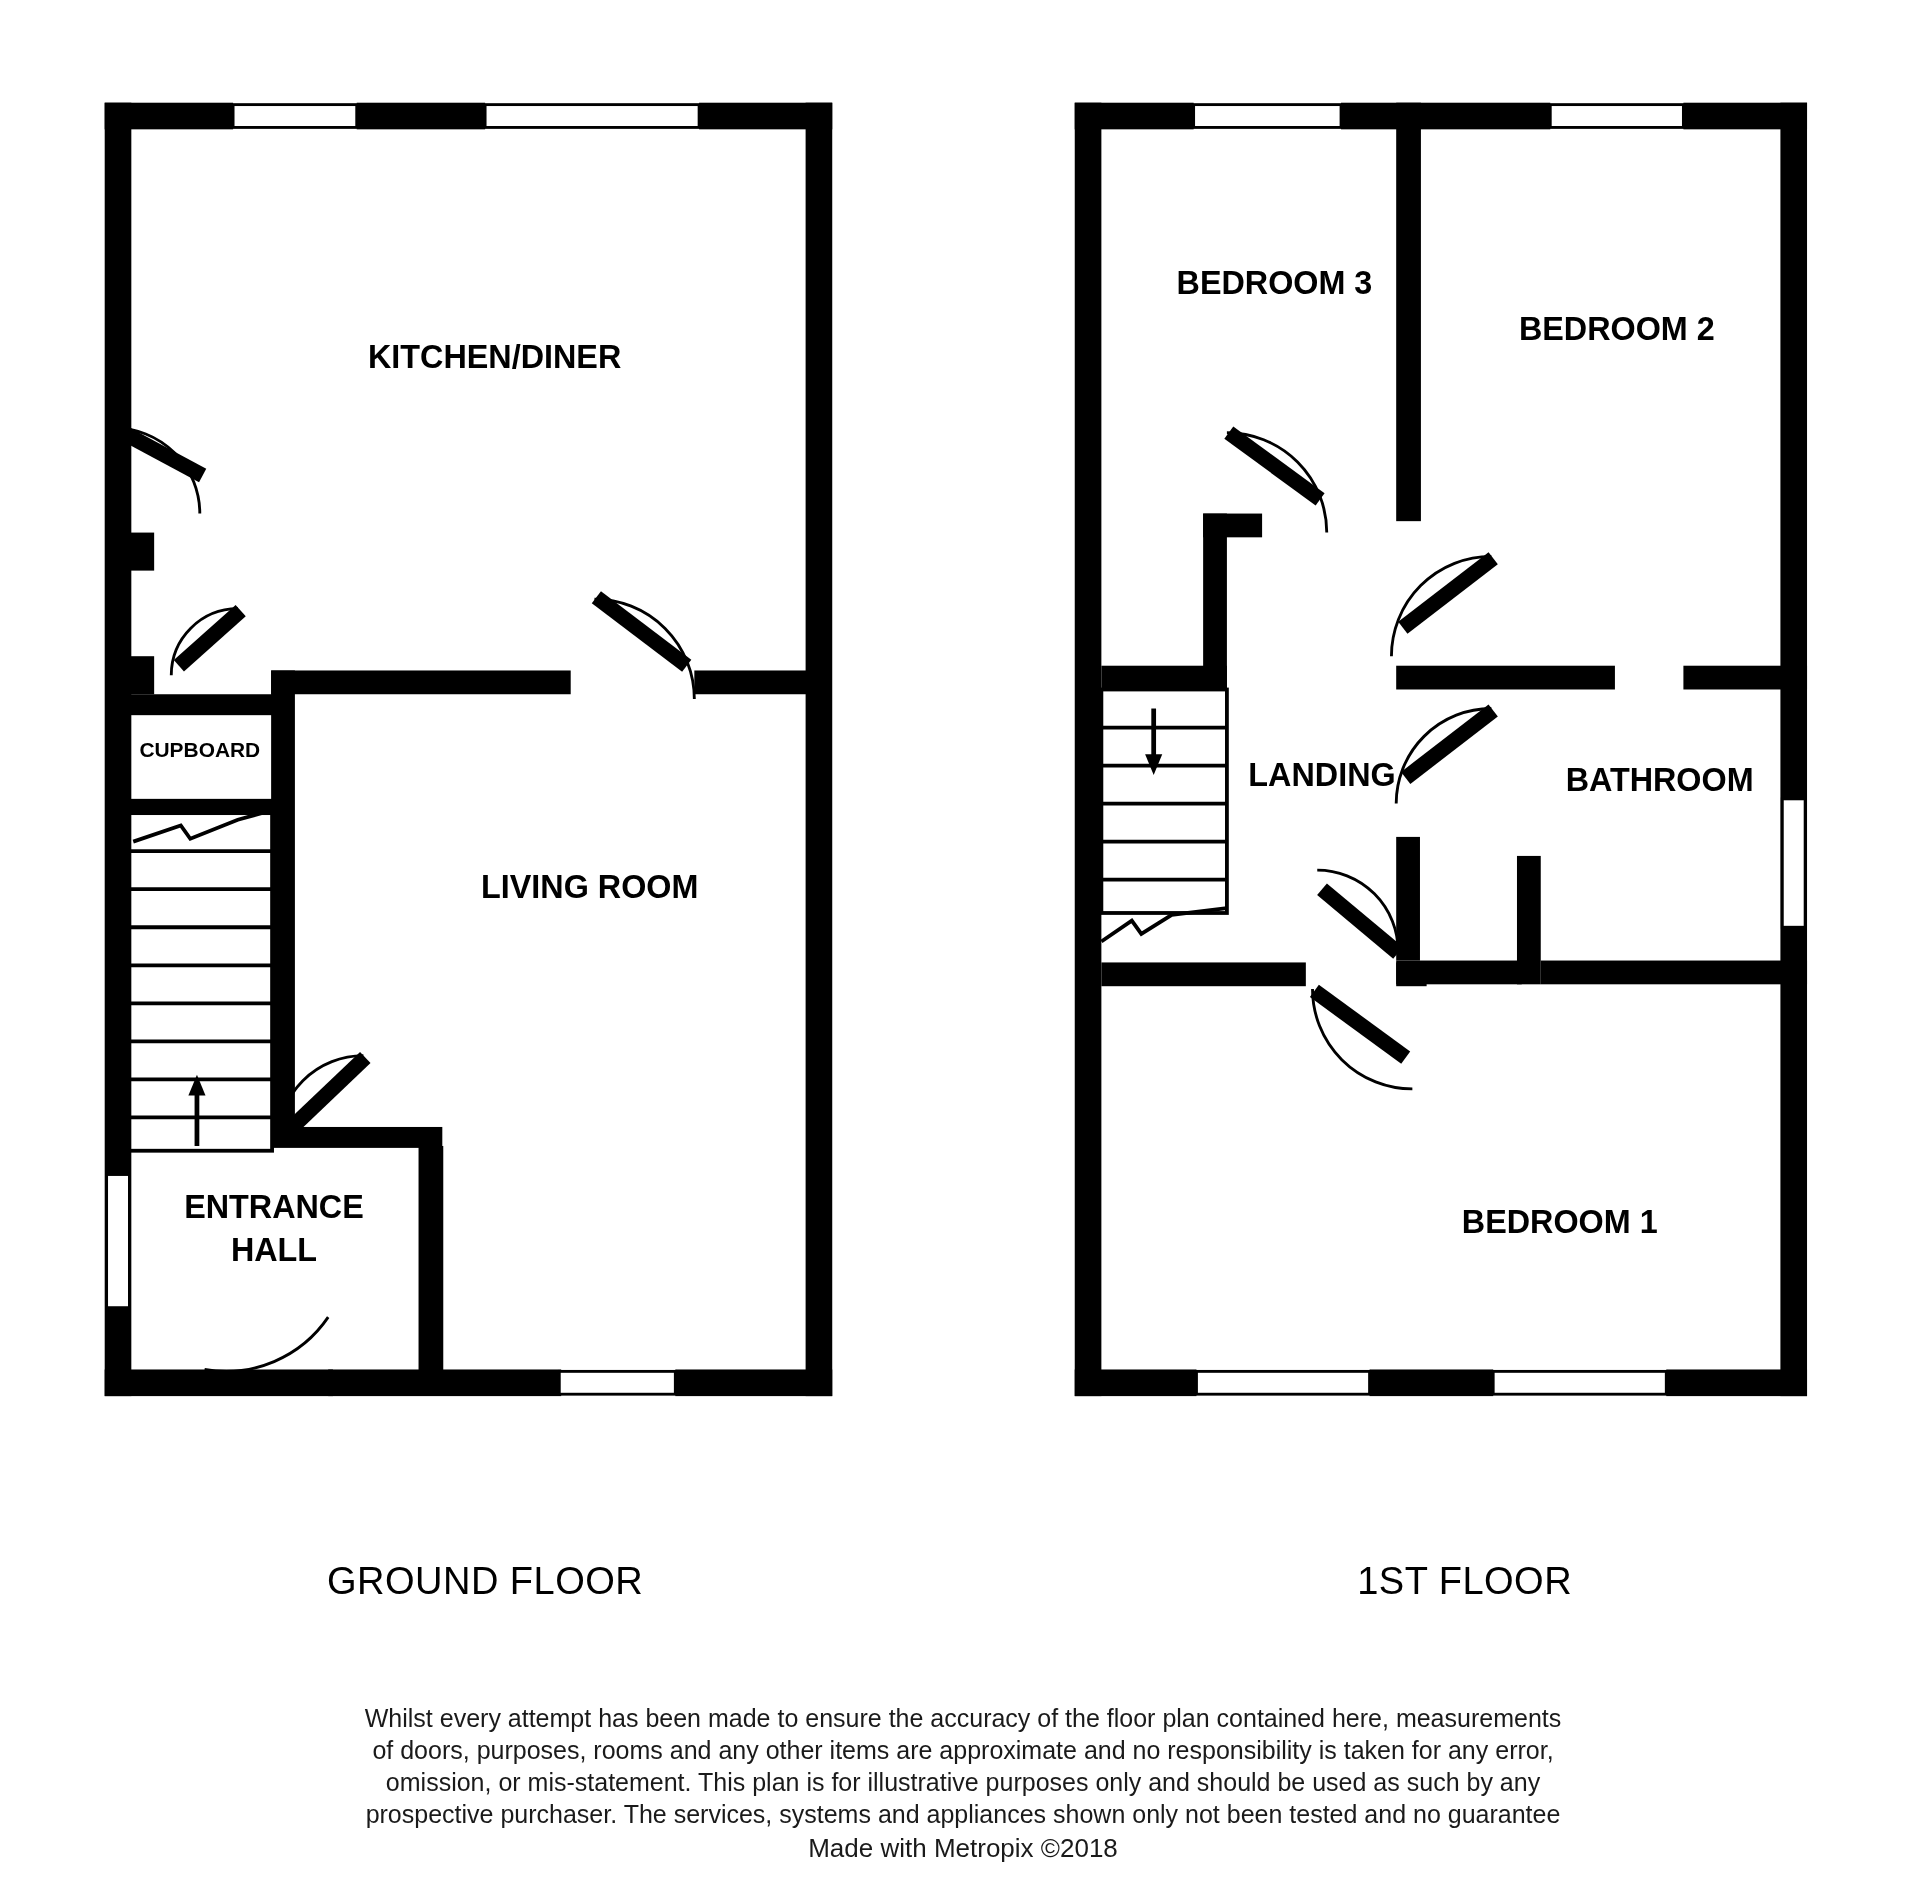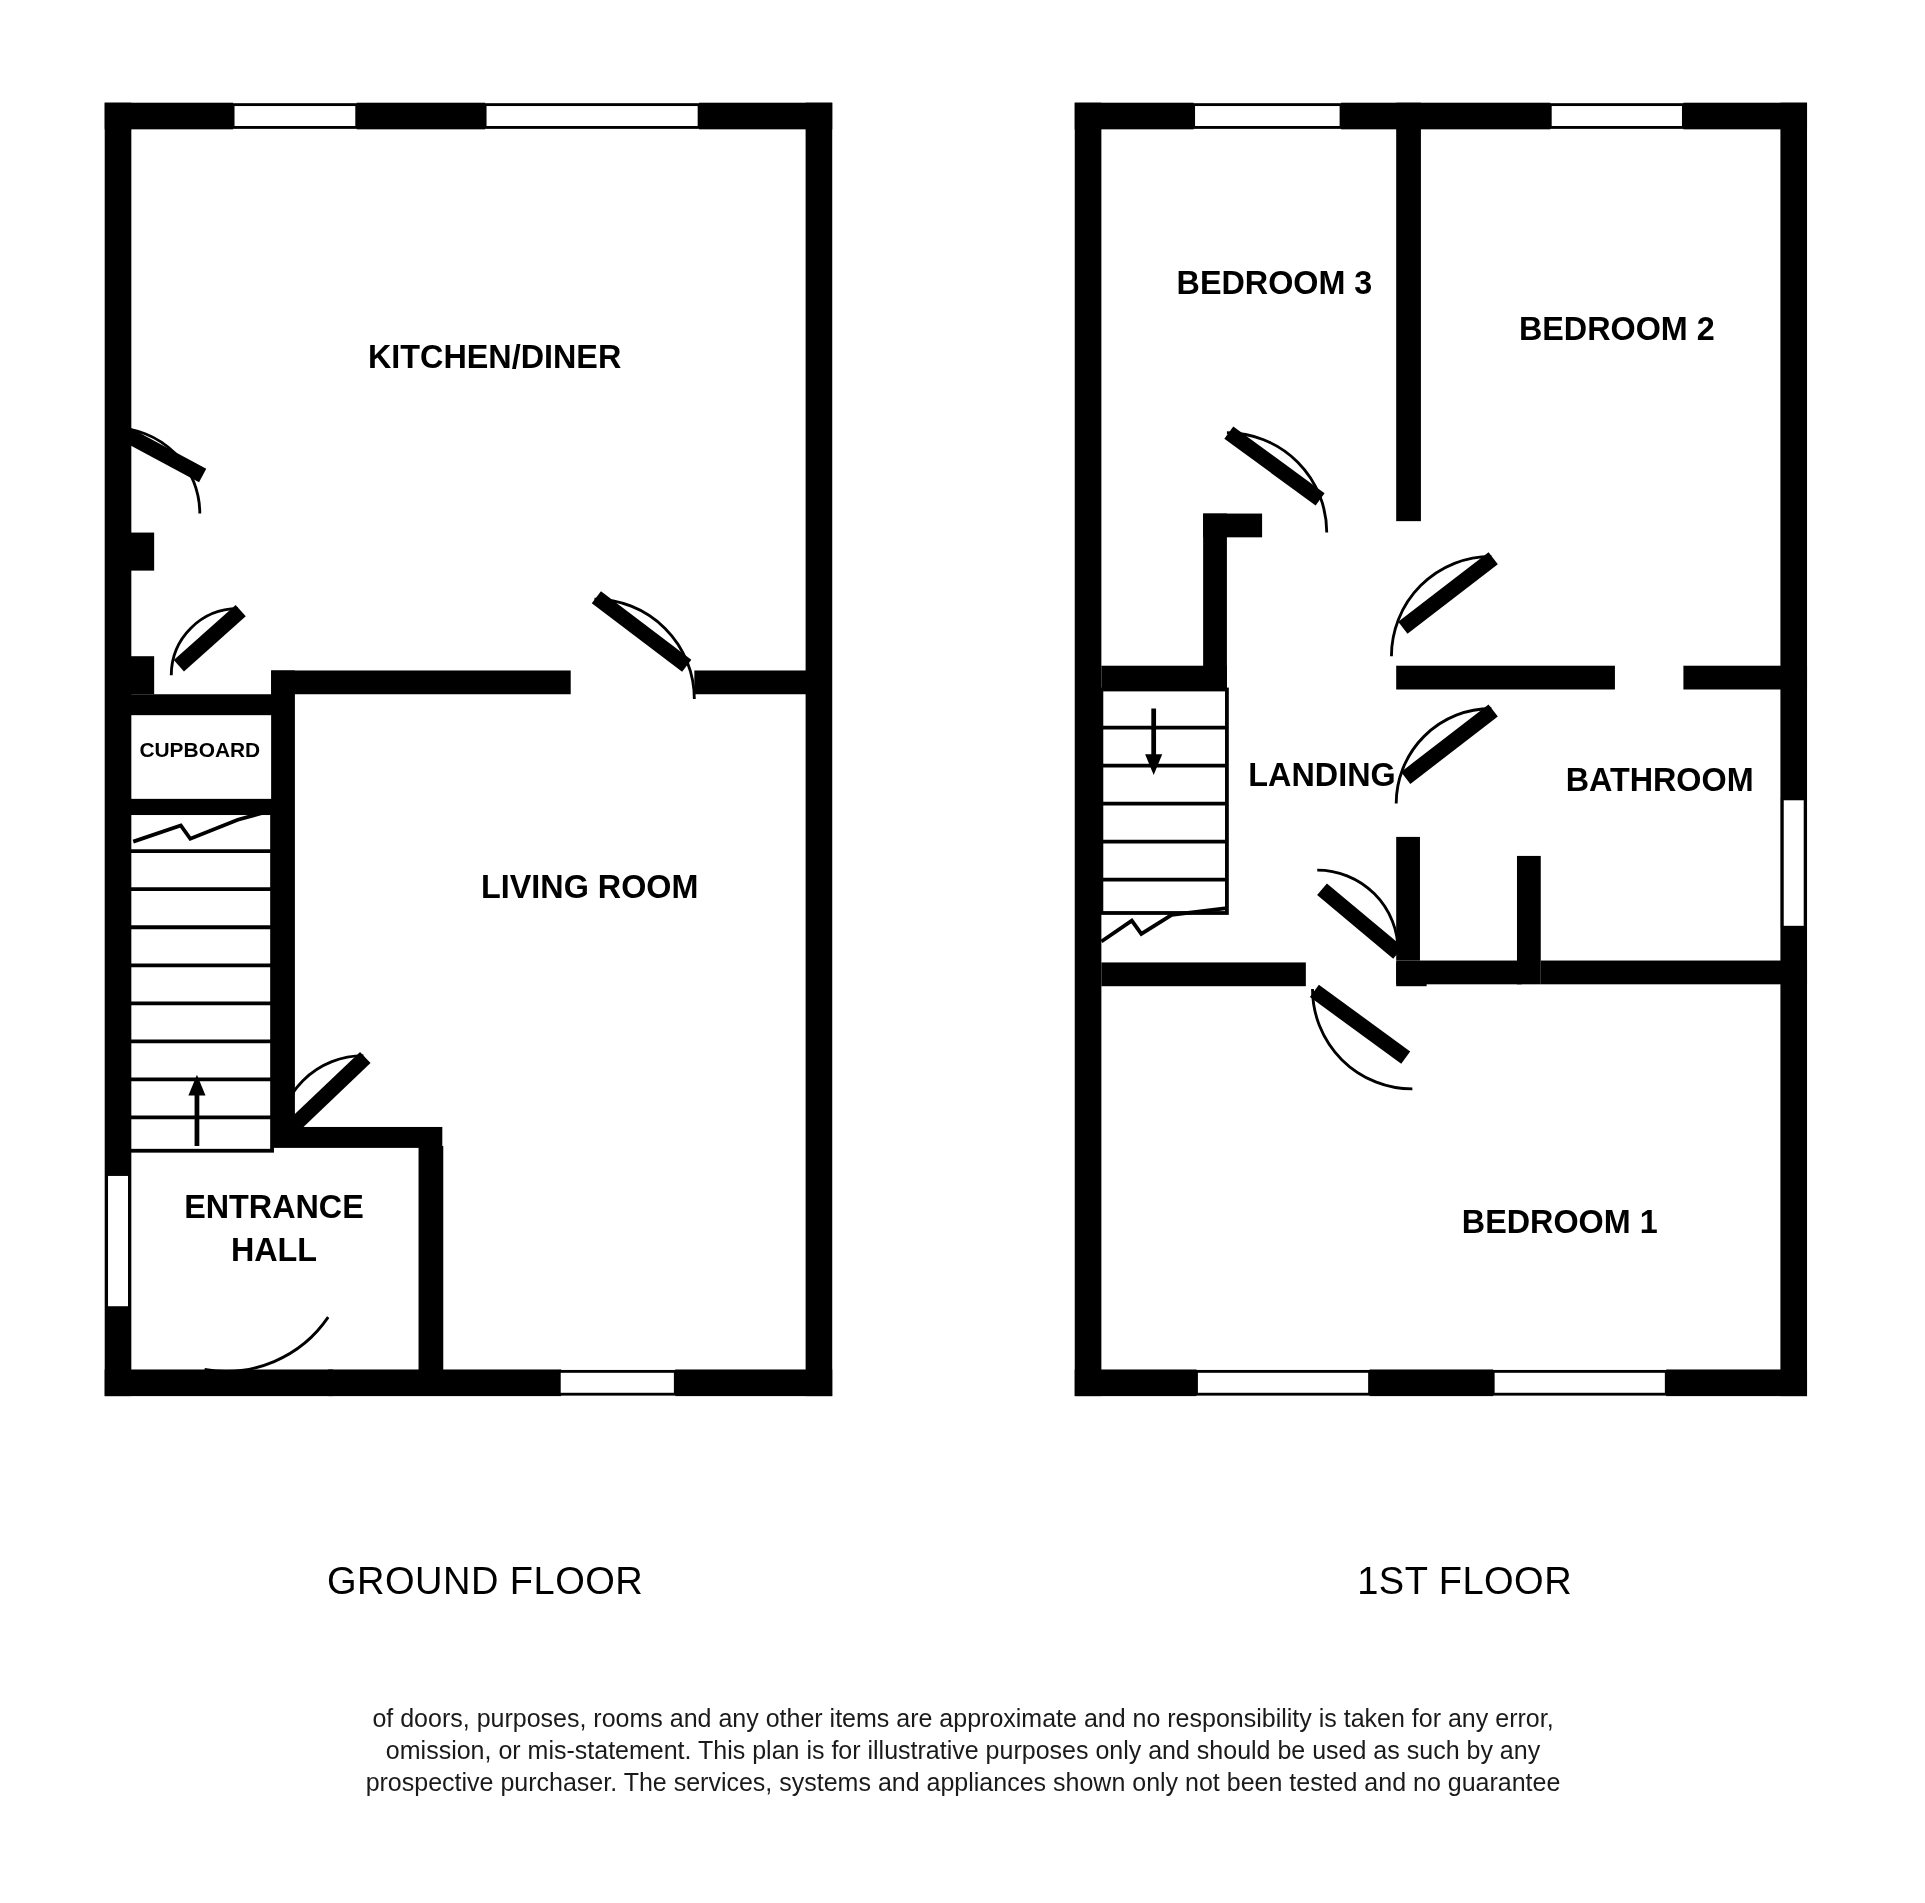--- a/index.html
+++ b/index.html
@@ -237,17 +237,19 @@
     <text class="room-label" x="1745" y="823">BATHROOM</text>
     <text class="room-label" x="1640" y="1288">BEDROOM 1</text>
 
     <text class="floor-caption" x="1540" y="1665">1ST FLOOR</text>
   </g>
 
 </svg>
 </div>
 
 <div class="disclaimer">
+  <span class="line">Whilst every attempt has been made to ensure the accuracy of the floor plan contained here, measurements</span>
   <span class="line">of doors, purposes, rooms and any other items are approximate and no responsibility is taken for any error,</span>
   <span class="line">omission, or mis-statement. This plan is for illustrative purposes only and should be used as such by any</span>
   <span class="line">prospective purchaser. The services, systems and appliances shown only not been tested and no guarantee</span>
+  <span class="credit">Made with Metropix ©2018</span>
 </div>
 
 
 </body></html>

